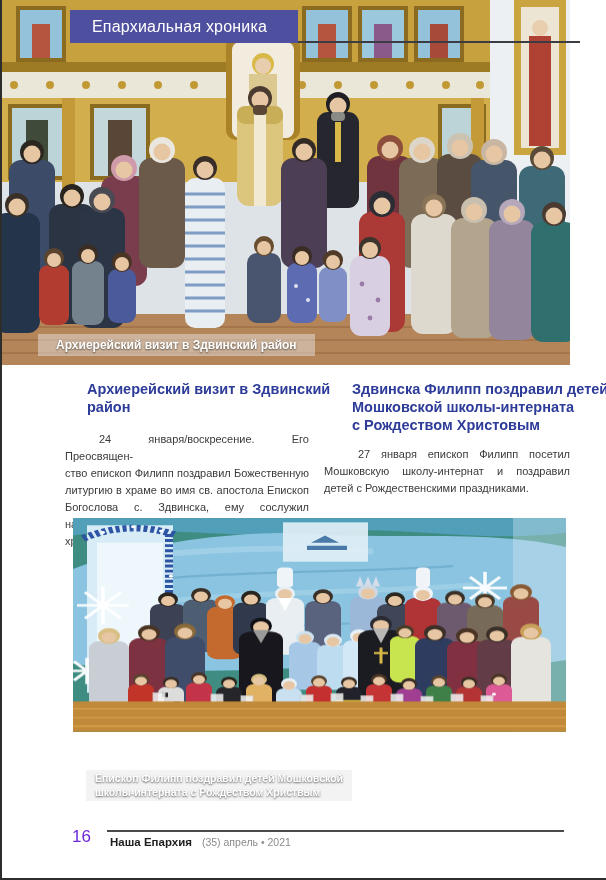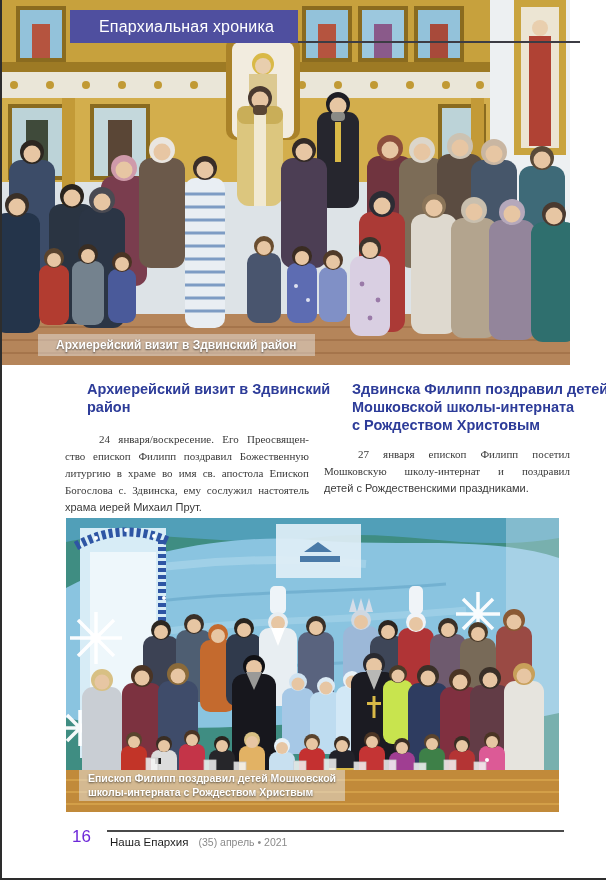--- a/index.html
+++ b/index.html
@@ -5,50 +5,50 @@
   html,body{margin:0;padding:0;background:#fff;}
   .page{
     width:606px;height:880px;position:relative;background:#ffffff;
     font-family:"Liberation Sans",sans-serif;box-sizing:border-box;
     border-left:2px solid #2d2d2d;border-bottom:2px solid #2d2d2d;overflow:hidden;
   }
   .photo1{position:absolute;left:0;top:0;width:568px;height:365px;}
   .photo1 svg,.photo2 svg{display:block;width:100%;height:100%;}
   .banner{
     position:absolute;left:68px;top:10px;width:228px;height:33px;background:#4f4f9f;
-    color:#fff;font-size:16px;line-height:33px;padding-left:29px;box-sizing:border-box;
+    color:#fff;font-size:16px;line-height:33px;padding-left:22px;box-sizing:border-box;
     letter-spacing:.2px;white-space:nowrap;
   }
   .toprule{position:absolute;left:296px;top:41px;width:282px;height:2px;background:#3c3c44;}
   .photo-cap1{
     position:absolute;left:36px;top:334px;height:22px;line-height:22px;
     background:rgba(236,236,236,.45);color:#fff;font-weight:bold;font-size:12px;
     padding:0 18px;text-shadow:0 1px 2px rgba(0,0,0,.6);white-space:nowrap;
   }
   .columns{position:absolute;left:63px;top:380px;width:505px;display:flex;}
   .col-left{width:244px;margin-right:15px;}
   .col-right{width:246px;}
   .heading{color:#2d3c99;font-weight:bold;font-size:14.5px;line-height:18px;margin:0;}
   .col-left .heading{padding-left:22px;margin-bottom:15px;}
   .col-right .heading{padding-left:28px;margin-bottom:12px;}
   .hline{display:block;white-space:nowrap;}
   .bline{font-size:11px;line-height:17px;color:#3a3a3a;}
-  .just{text-align:justify;text-align-last:justify;font-family:Liberation Serif, serif;}
+  .just{text-align:justify;text-align-last:justify;}
   .first{text-indent:34px;}
-  .photo2{position:absolute;left:64px;top:518px;width:493px;height:294px;}
+  .photo2{position:absolute;left:71px;top:518px;width:493px;height:214px;}
   .photo-cap2{
     position:absolute;left:13px;top:252px;background:rgba(232,232,232,.5);
     color:#fff;font-weight:bold;font-size:10.5px;line-height:13.5px;padding:2px 9px;
     text-shadow:0 1px 2px rgba(0,0,0,.6);white-space:nowrap;
   }
   .cap2line{display:block;}
   .footer-rule{position:absolute;left:105px;top:830px;width:457px;height:2px;background:#4a4a4a;}
   .page-num{position:absolute;left:70px;top:827px;font-size:17px;color:#6d28d9;}
   .footer-text{position:absolute;left:108px;top:836px;font-size:10.5px;color:#8b8b8b;white-space:nowrap;}
-  .footer-text .mag{color:#1d1d1d;font-weight:normal;font-size:11.5px;margin-right:10px;}
+  .footer-text .mag{color:#1d1d1d;font-weight:bold;font-size:11.5px;margin-right:10px;}
 </style>
 </head>
 <body>
 
 <div class="page">
 
   <div class="photo1">
     <svg viewBox="0 0 568 365" preserveAspectRatio="none">
       <rect width="568" height="365" fill="#dde3e7"></rect>
       <rect x="480" y="0" width="88" height="365" fill="#edf0f2"></rect>

